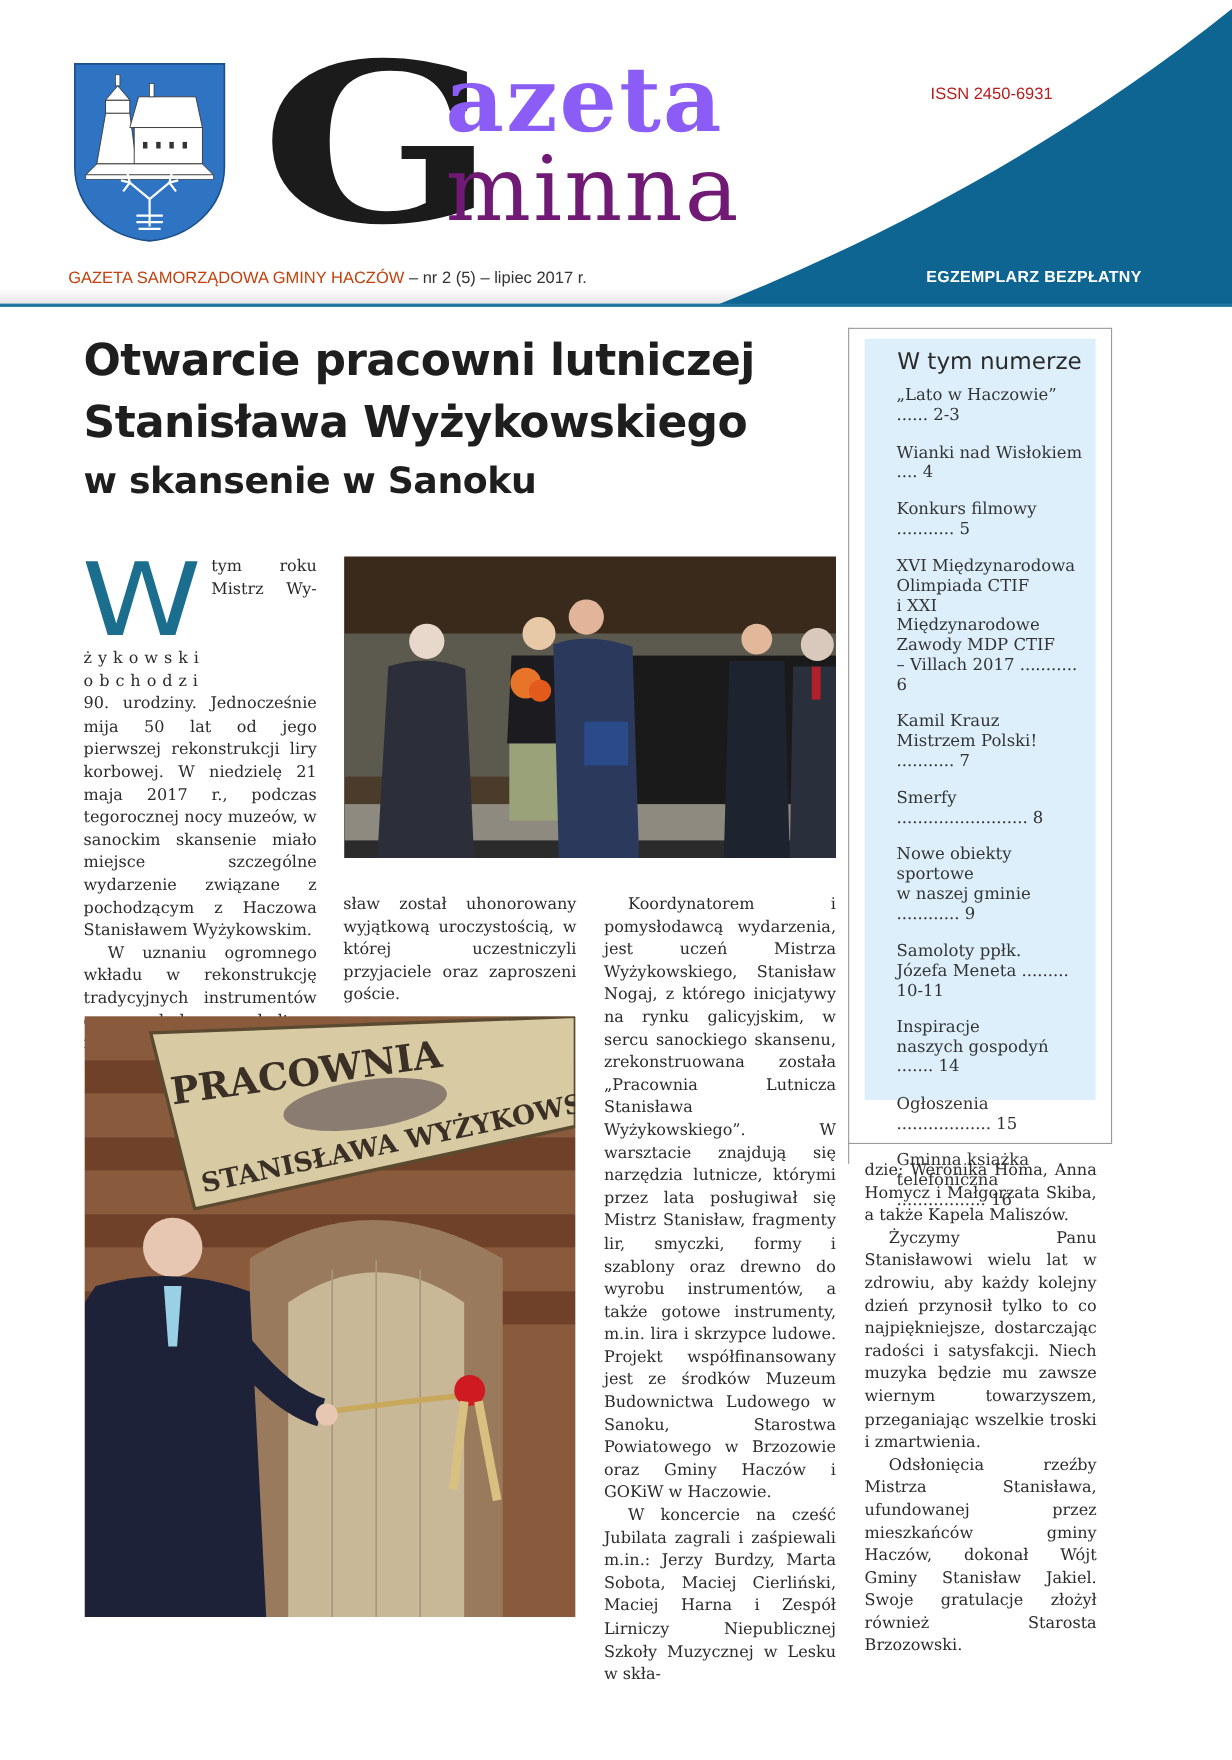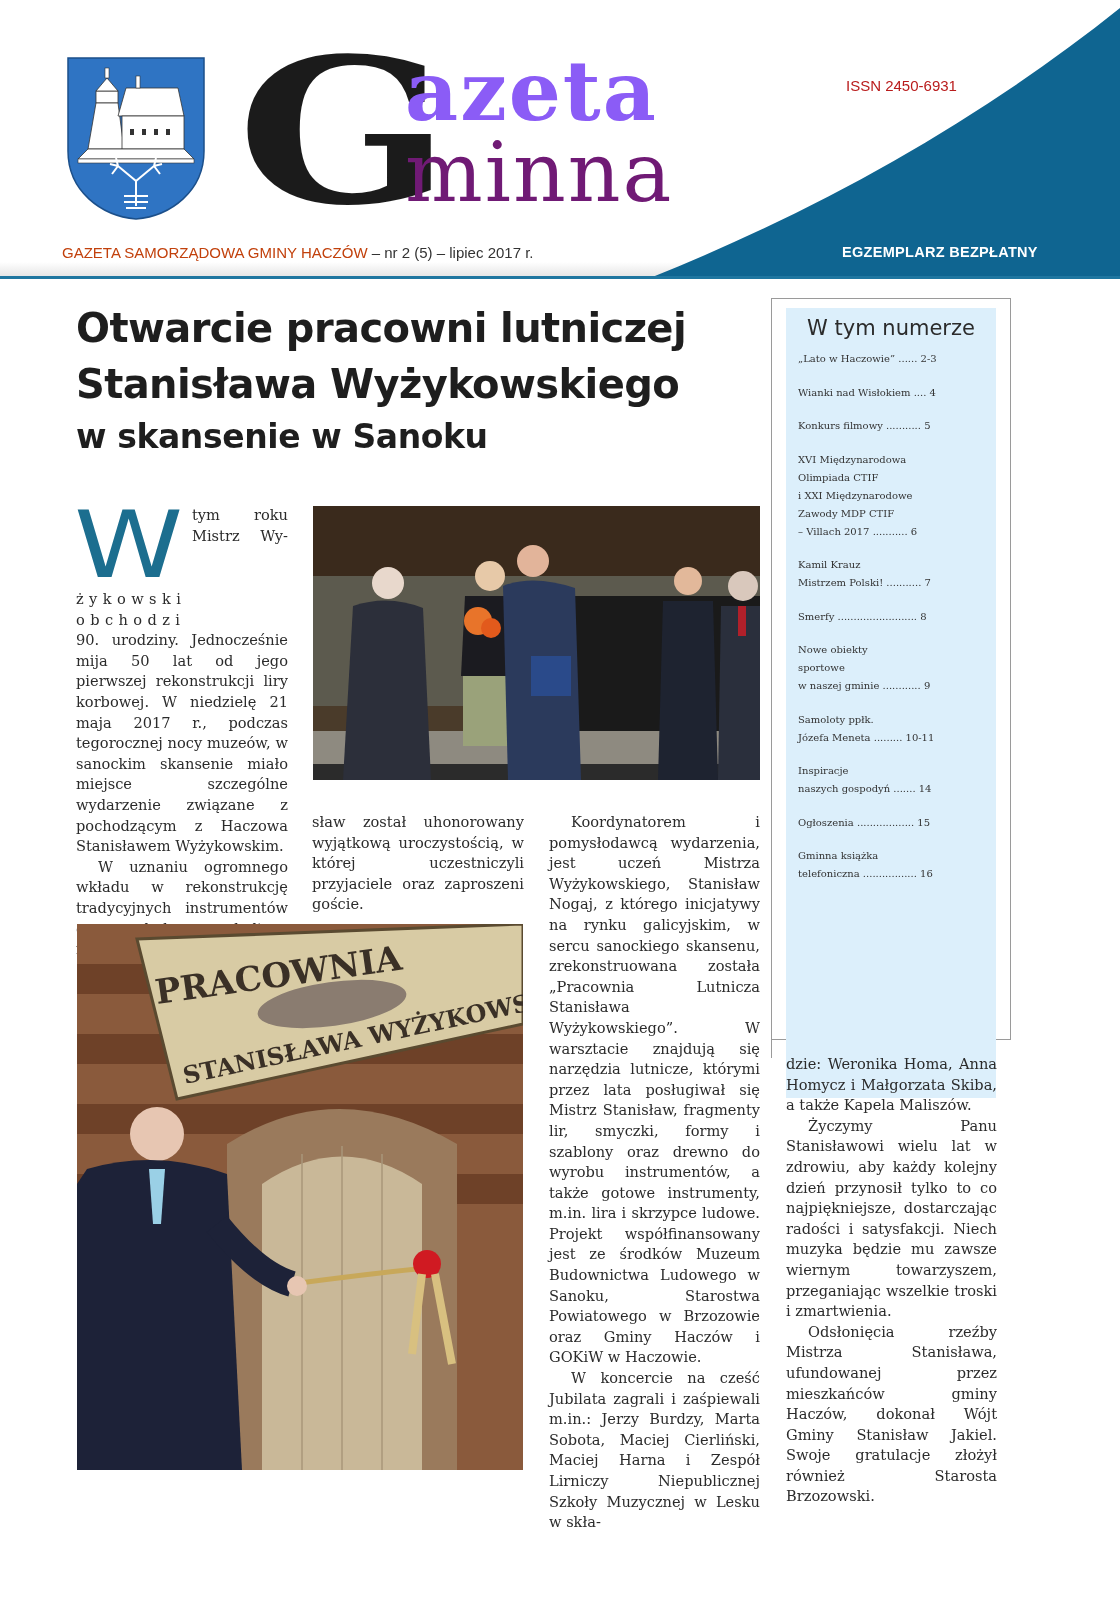--- a/index.html
+++ b/index.html
@@ -24,23 +24,23 @@
 
   
   .headline { position: absolute; left: 76px; top: 300px; width: 700px; font-family: "DejaVu Sans", sans-serif; font-weight: bold; color: #1e1e1e; }
   .headline .h1a, .headline .h1b { display: block; font-size: 40px; line-height: 56px; letter-spacing: -0.6px; }
   .headline .h2 { display: block; font-size: 33px; line-height: 50px; letter-spacing: -0.4px; margin-top: 0px; }
 
   .col-rule { position: absolute; left: 771px; top: 298px; width: 1px; height: 760px; background: #9a9a9a; }
 
   
   .toc-frame { position: absolute; left: 771px; top: 298px; width: 240px; height: 742px; border: 1px solid #9a9a9a; border-left: none; background: #fff; }
-  .toc { position: absolute; left: 786px; top: 308px; width: 210px; height: 790px; background: #dceffb; padding: 6px 12px 0 12px; }
+  .toc { position: absolute; left: 786px; top: 308px; width: 210px; height: 692px; background: #dceffb; padding: 6px 12px 0 29px; }
   .toc-title { font-family: "DejaVu Sans", sans-serif; font-size: 21px; color: #2b2b2b; line-height: 28px; margin-bottom: 8px; text-align: center; }
-  .toc-item { font-size: 10px; line-height: 18px; color: #333; margin-bottom: 15.5px; display: block; }
+  .toc-item { font-size: 15px; line-height: 18px; color: #333; margin-bottom: 15.5px; display: block; }
   .toc-item .t { white-space: pre-line; }
 
   
   .txt { position: absolute; font-family: "DejaVu Serif", serif; font-size: 14.6px; line-height: 20.6px; color: #2b2b2b;
          text-align: justify; hyphens: manual; }
   .txt p { text-indent: 0; }
   .txt p.ind { text-indent: 22px; }
   .col1 { left: 76px; top: 505px; width: 212px; }
   .col2 { left: 312px; top: 812px; width: 212px; }
   .col3 { left: 549px; top: 812px; width: 211px; }

